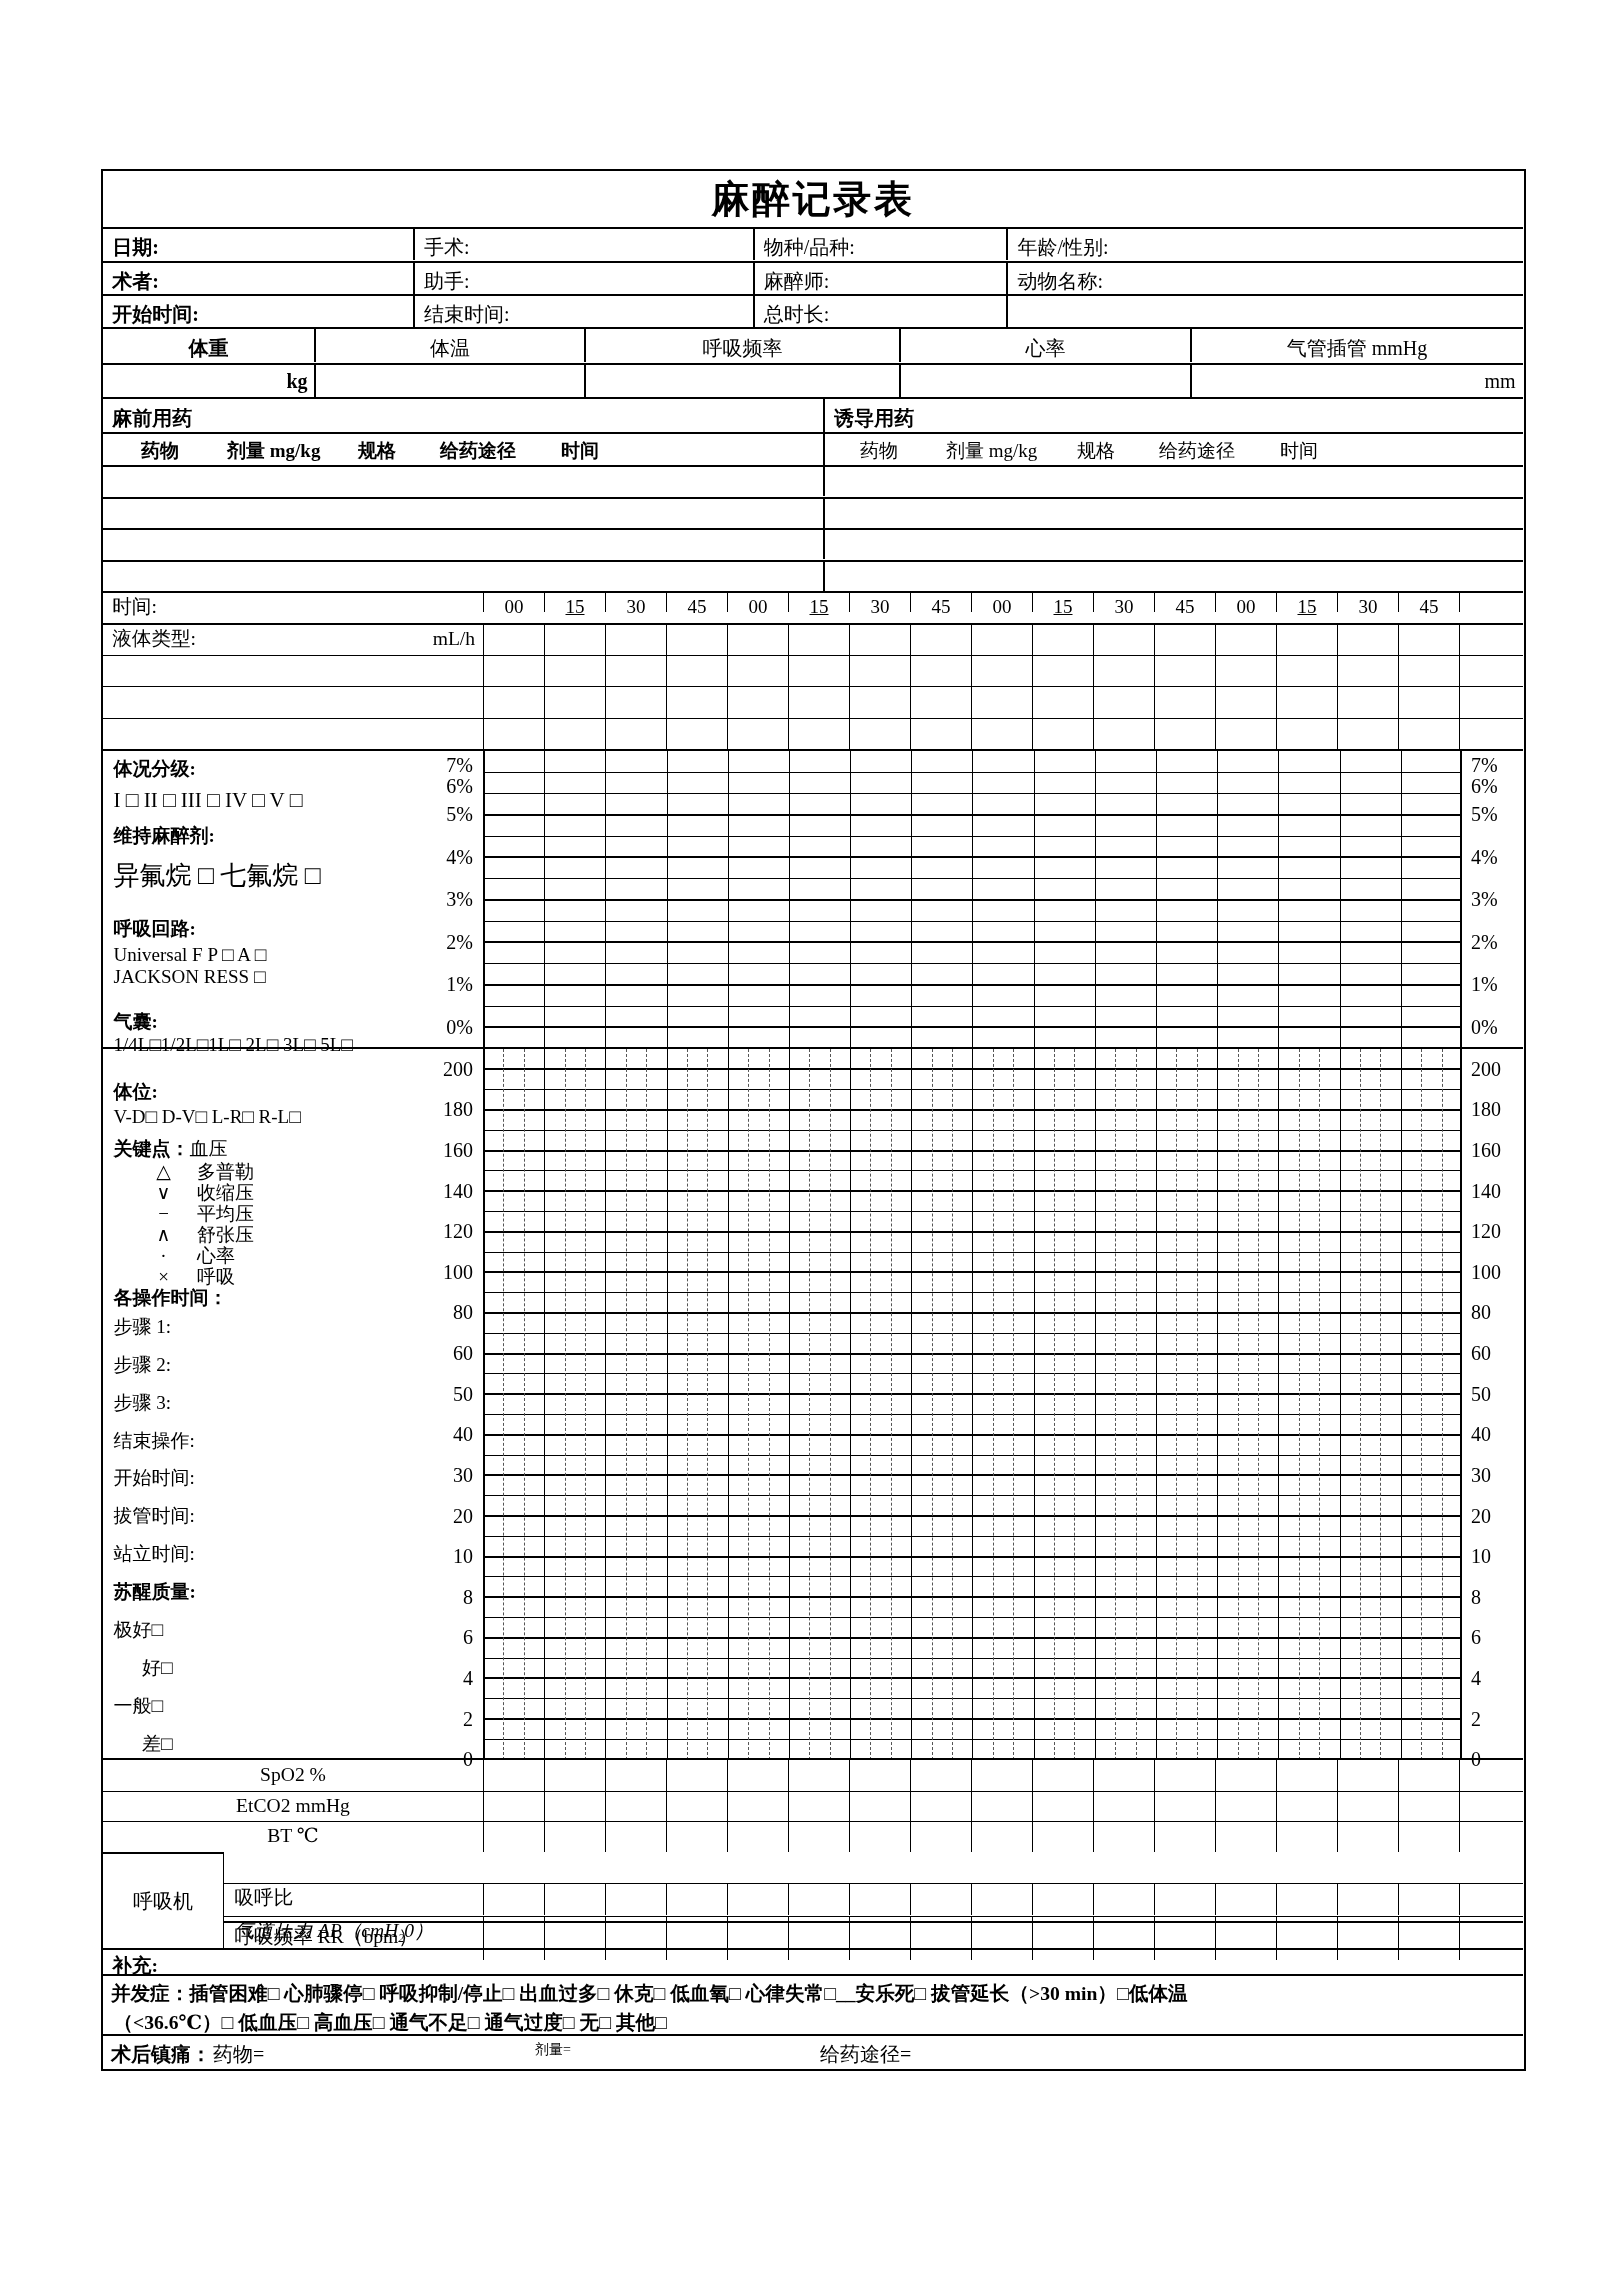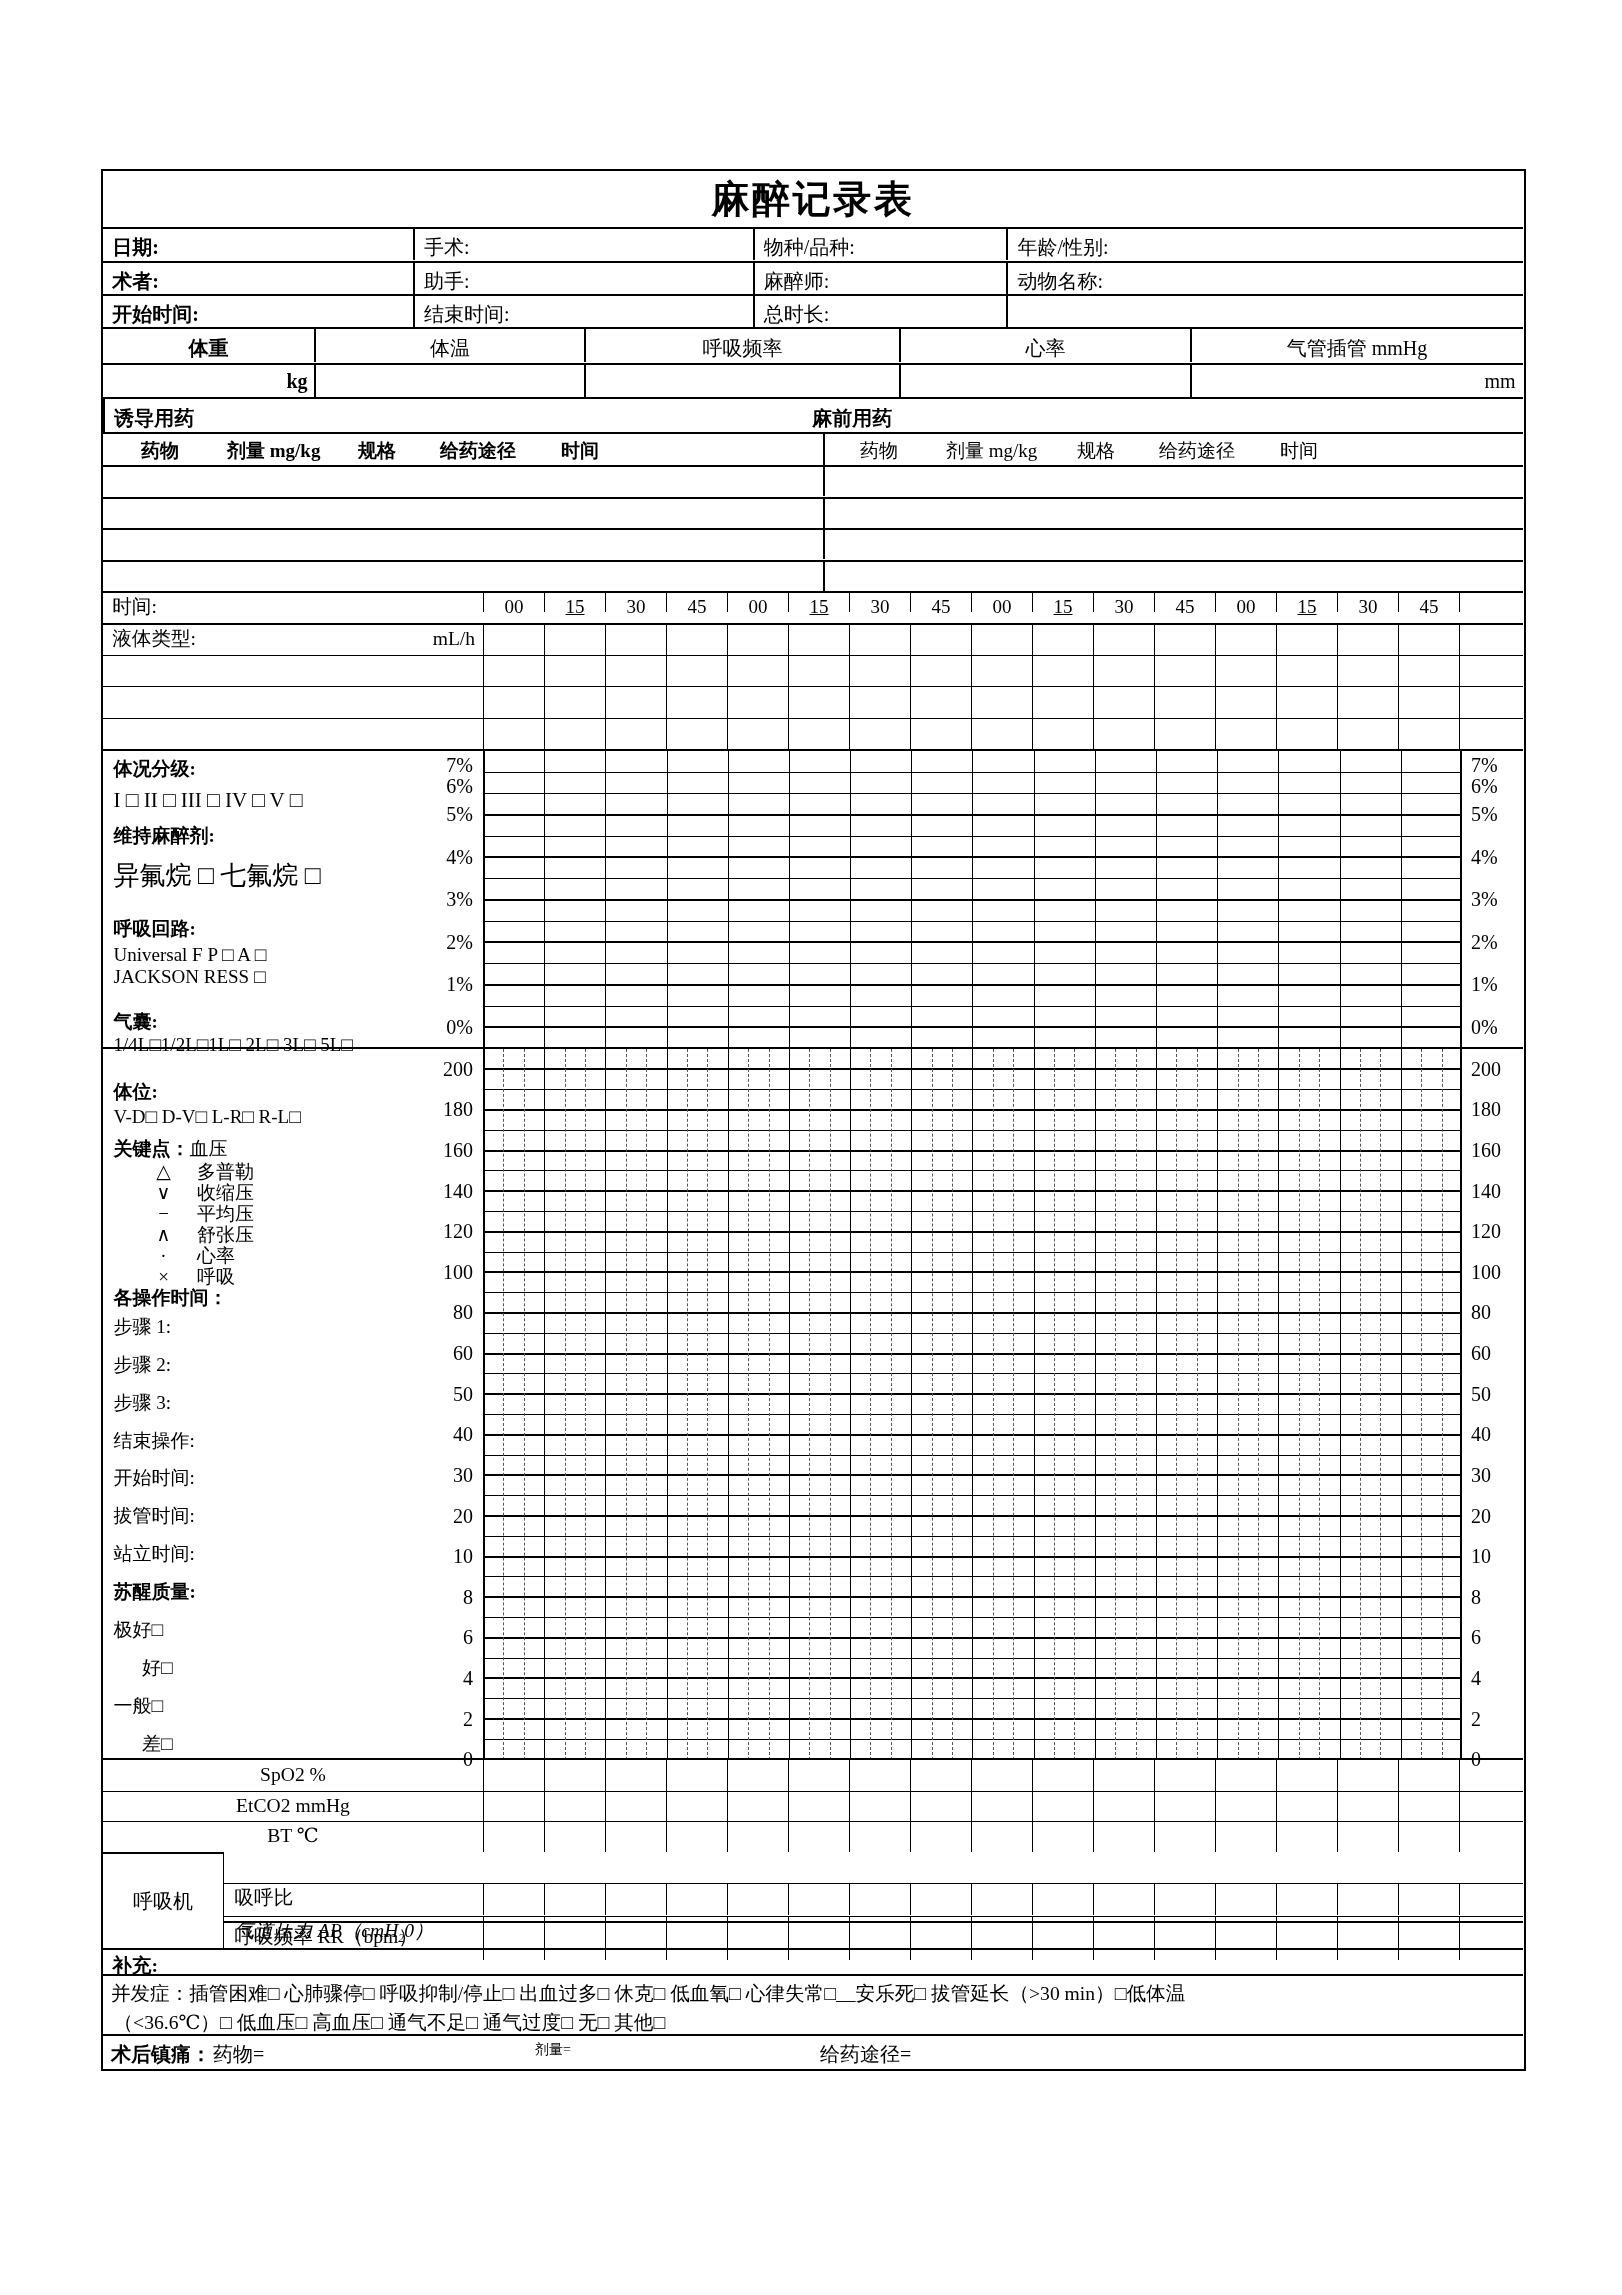--- a/index.html
+++ b/index.html
@@ -59,22 +59,22 @@
           <div class="cell" style="width: 332px; text-align: center; padding: 5.9px 0px 0px;">气管插管 mmHg</div>
         </div>
         <div class="row abs" style="top: 192px; height: 34px;">
           <div class="cell first" style="width: 211px; text-align: right; padding: 5.2px 6.5px 0px 0px;">kg</div>
           <div class="cell" style="width: 270px; text-align: right; padding: 5.2px 6.5px 0px 0px;"></div>
           <div class="cell" style="width: 315px; text-align: right; padding: 5.2px 6.5px 0px 0px;"></div>
           <div class="cell" style="width: 291px; text-align: right; padding: 5.2px 6.5px 0px 0px;"></div>
           <div class="cell" style="width: 332px; text-align: right; padding: 5.2px 6.5px 0px 0px;">mm</div>
         </div>
         <div class="row abs" style="top: 226px; height: 35px;">
+          <div class="cell first" style="width: 720px; font-weight: bold; line-height: 29px;">麻前用药</div>
           <div class="cell" style="width: 700px; font-weight: bold; line-height: 29px;">诱导用药</div>
-          <div class="cell first" style="width: 720px; font-weight: bold; line-height: 29px;">麻前用药</div>
         </div>
         <div class="row abs" style="top: 261px; height: 33px;">
           <div class="cell first" style="width: 720px; position: relative;">
             <div style="position: absolute; left: 38px; top: 3.9px; font-size: 19px; white-space: nowrap;">药物</div>
             <div style="position: absolute; left: 124px; top: 3.9px; font-size: 19px; white-space: nowrap;">剂量 mg/kg</div>
             <div style="position: absolute; left: 255px; top: 3.9px; font-size: 19px; white-space: nowrap;">规格</div>
             <div style="position: absolute; left: 337px; top: 3.9px; font-size: 19px; white-space: nowrap;">给药途径</div>
             <div style="position: absolute; left: 458px; top: 3.9px; font-size: 19px; white-space: nowrap;">时间</div>
           </div>
           <div class="cell" style="width: 700px; position: relative;">
@@ -524,21 +524,21 @@
           <div class="gcell" style="width: 61px;"></div>
           <div class="gcell" style="width: 61px;"></div>
           <div class="gcell" style="width: 61px;"></div>
           <div class="gcell" style="width: 61px;"></div>
           <div class="gcell" style="width: 61px;"></div>
         </div>
         <div class="abs" style="left: 0px; top: 1681px; width: 121px; height: 96px; border-top: 2px solid rgb(0, 0, 0); border-right: 1.3px solid rgb(0, 0, 0); display: flex; align-items: center; justify-content: center; font-size: 20px;">呼吸机</div>
         <div class="row abs" style="top: 1777px; height: 26px;">
           <div class="cell first" style="width: 1420px; font-size: 19.6px; line-height: 22px;">补充:</div>
         </div>
-        <div class="row abs" style="top: 1803px; height: 72px;">
+        <div class="row abs" style="top: 1803px; height: 72px; font-weight: bold;">
           <div style="position: relative; width: 1420px;">
             <div style="position: absolute; left: 7.9px; top: 3.9px; font-size: 19.6px; white-space: nowrap;">并发症：插管困难□   心肺骤停□   呼吸抑制/停止□   出血过多□   休克□   低血氧□   心律失常□__安乐死□   拔管延长（&gt;30 min）□低体温</div>
             <div style="position: absolute; left: 10.5px; top: 33px; font-size: 19.6px; white-space: nowrap;">（&lt;36.6℃）□    低血压□    高血压□    通气不足□    通气过度□    无□    其他□</div>
           </div>
         </div>
         <div class="row abs" style="top: 1863px; height: 34px;">
           <div style="position: relative; width: 1420px;">
             <div style="position: absolute; left: 7.9px; top: 5.2px; font-size: 20px; font-weight: bold; white-space: nowrap;">术后镇痛：</div>
             <div style="position: absolute; left: 110px; top: 5.2px; font-size: 20px; white-space: nowrap;">药物=</div>
             <div style="position: absolute; left: 432px; top: 5.2px; font-size: 14px; white-space: nowrap;">剂量=</div>

